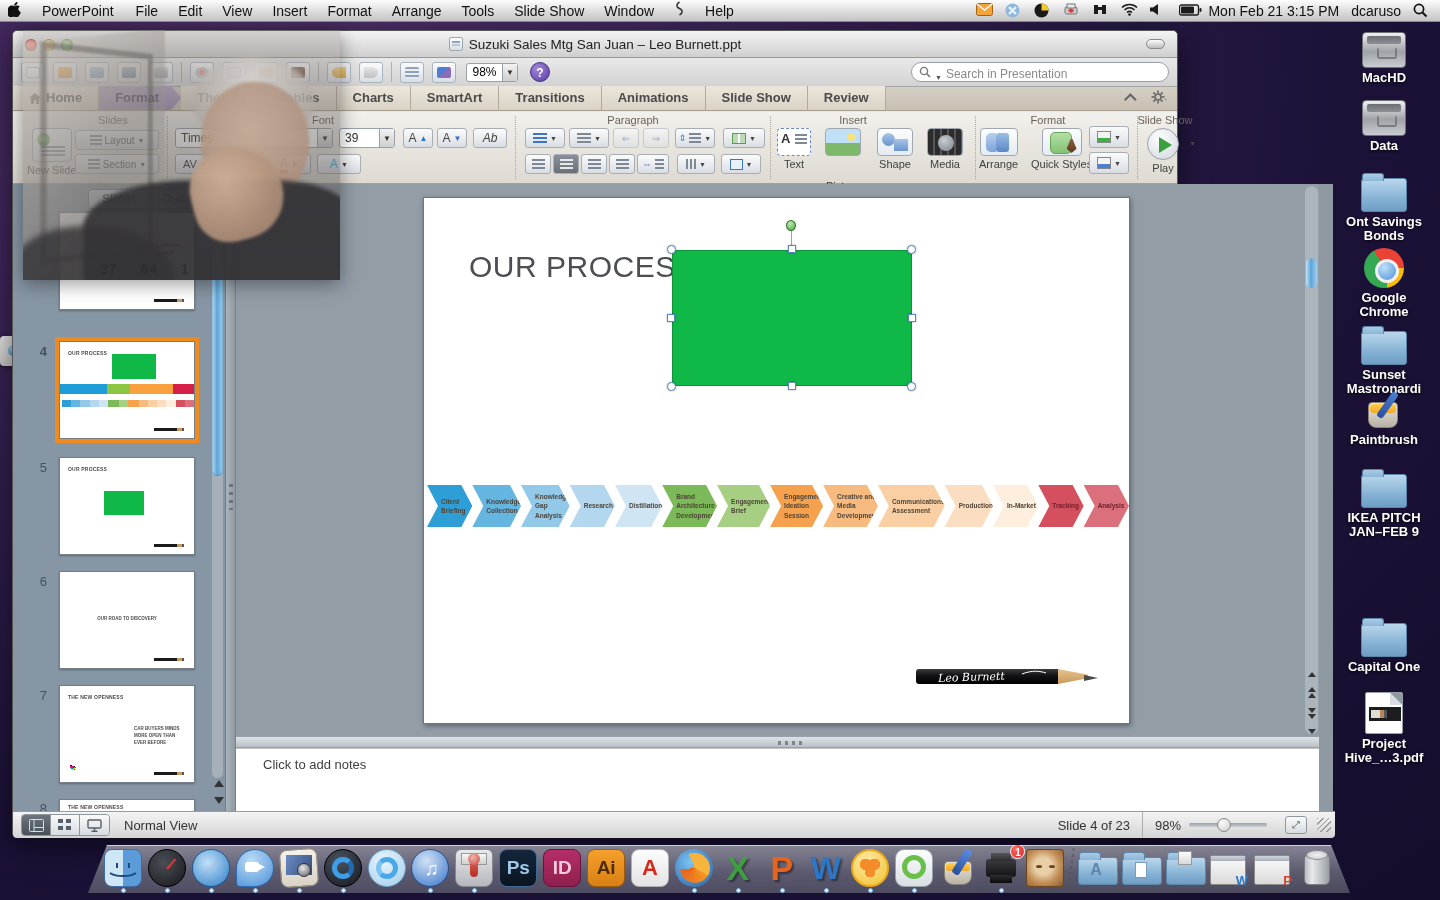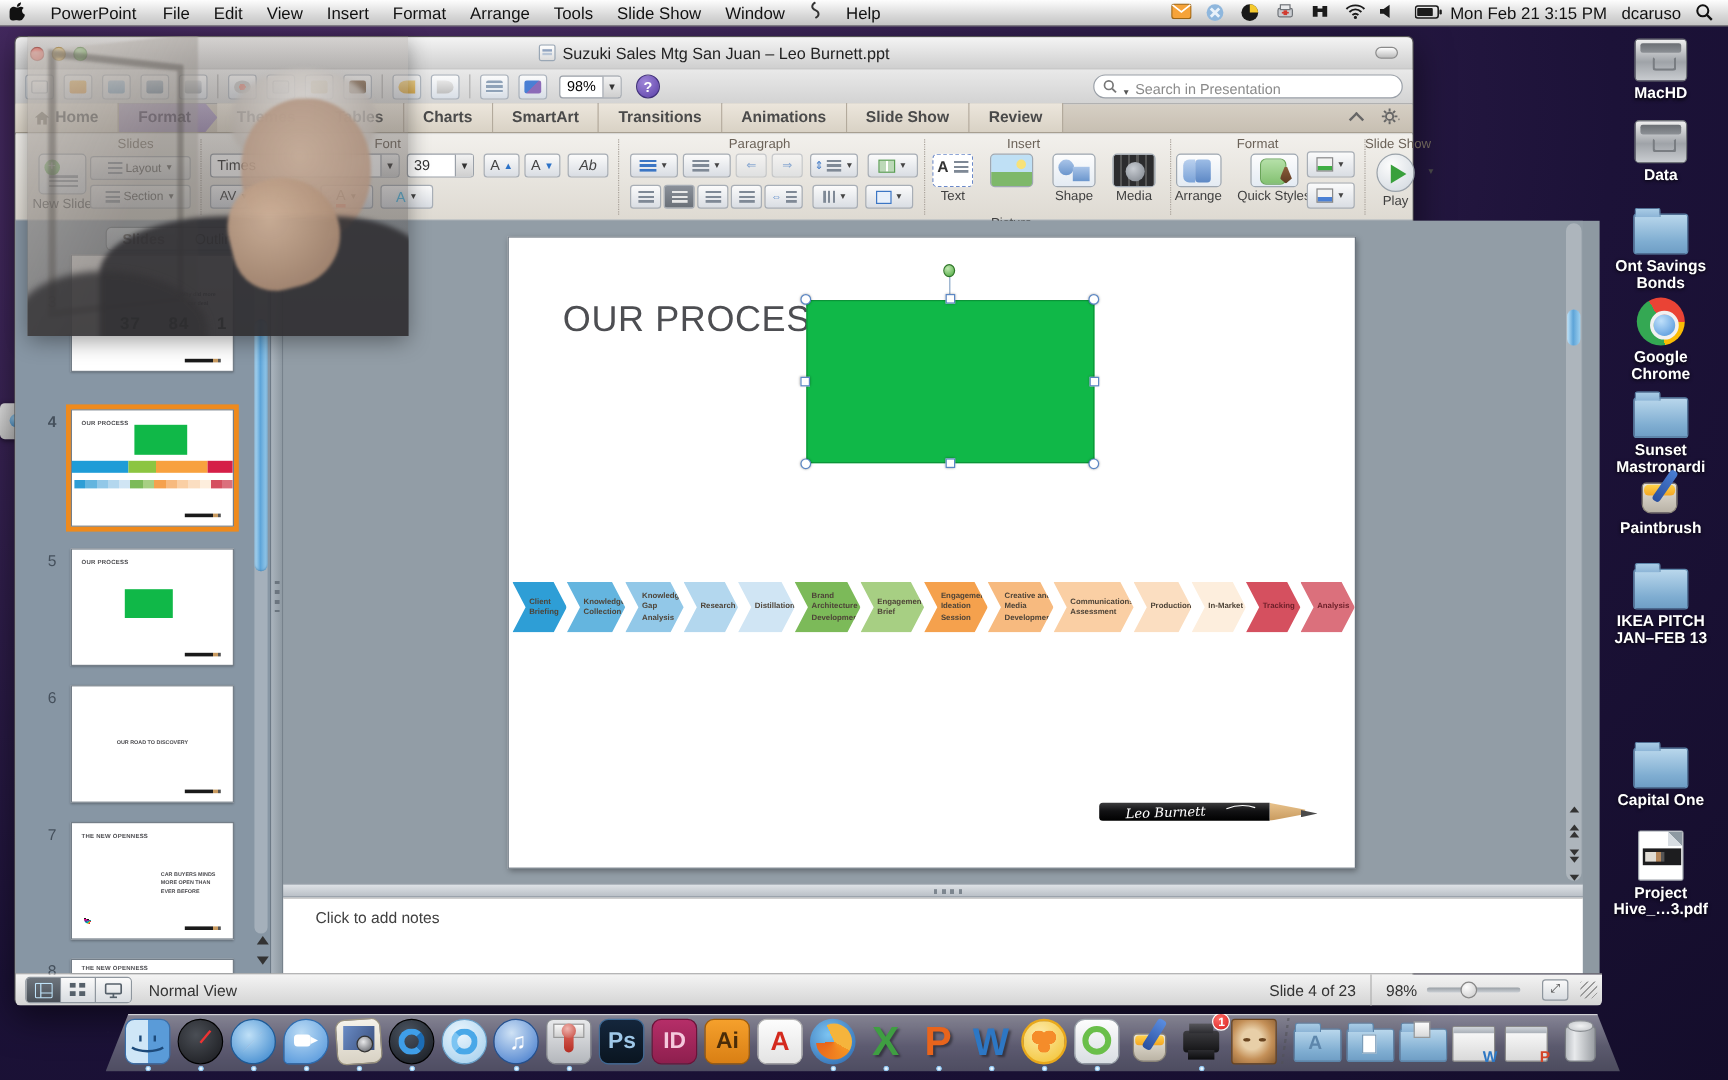--- a/index.html
+++ b/index.html
@@ -803,21 +803,21 @@
   <div class="di" style="left:1338px; top:392px;">
     <div class="ic-paint">
         <div class="pot"></div>
         <div class="drip"></div>
         <div class="brush"></div>
       </div>
     <div class="lab">Paintbrush</div>
   </div>
   <div class="di" style="left:1338px; top:468px;">
     <div class="ic-folder"></div>
-    <div class="lab">IKEA PITCH JAN–FEB 13</div>
+    <div class="lab">IKEA PITCH JAN–FEB 9</div>
   </div>
   <div class="di" style="left:1338px; top:617px;">
     <div class="ic-folder"></div>
     <div class="lab">Capital One</div>
   </div>
   <div class="di" style="left:1338px; top:692px;">
     <div class="ic-pdf">
         <div class="strip"></div>
       </div>
     <div class="lab">Project Hive_…3.pdf</div>

